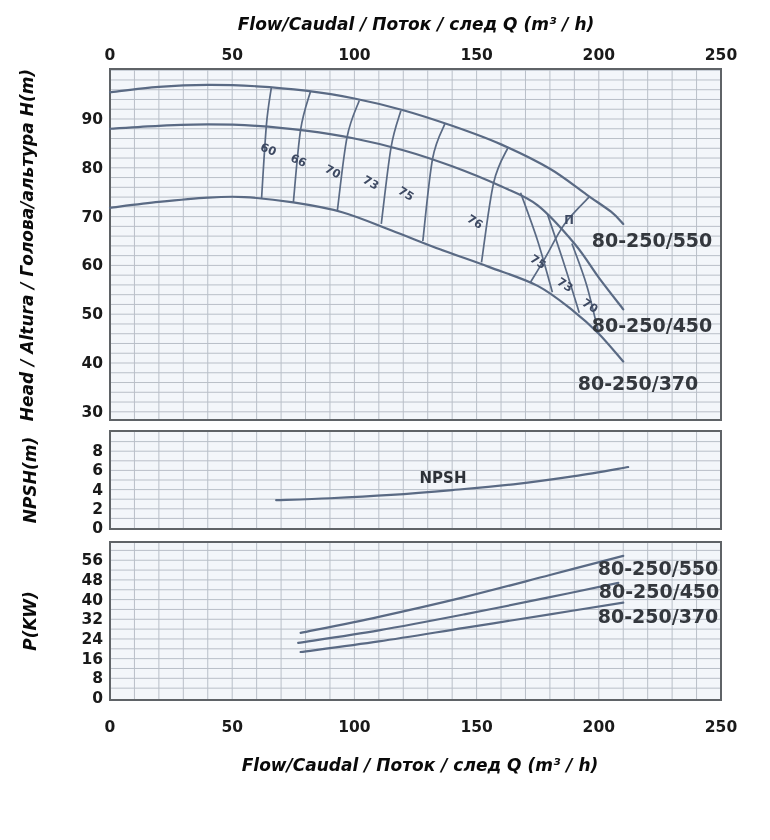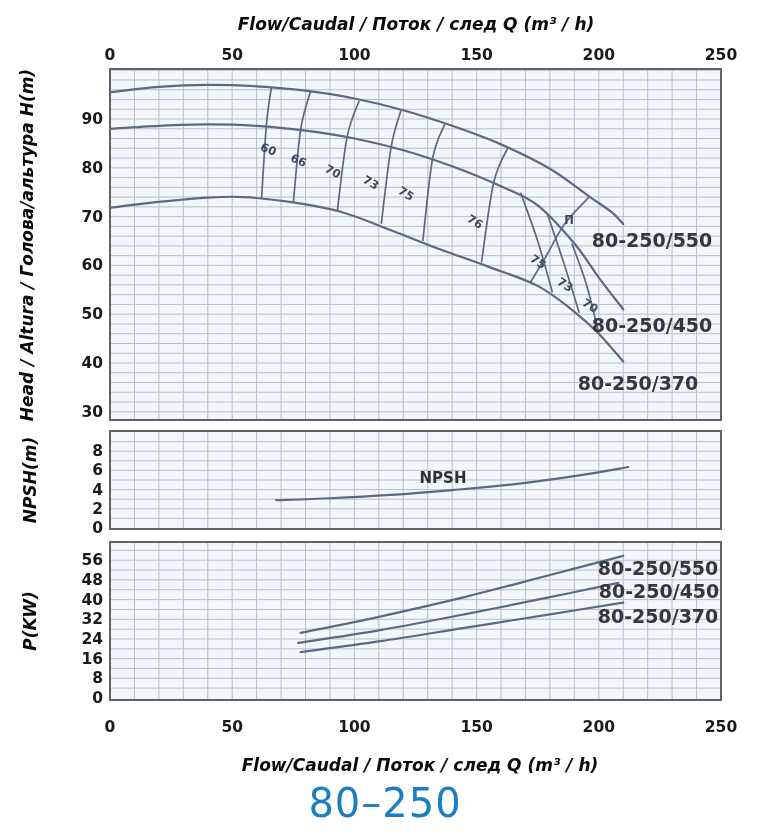--- a/index.html
+++ b/index.html
@@ -26,21 +26,20 @@
   <div class="axis-title" style="left:416px;top:24px;">Flow/Caudal / Поток / след  Q (m³ / h)</div>
 
   <div class="axis-title vert" style="left:27px;top:245px;">Head / Altura / Голова/альтура H(m)</div>
 
   <div class="axis-title vert" style="left:30px;top:480px;">NPSH(m)</div>
 
   <div class="axis-title vert" style="left:30px;top:621px;">P(KW)</div>
 
   <div class="axis-title" style="left:420px;top:765px;">Flow/Caudal / Поток / след  Q (m³ / h)</div>
 
-  <div class="footer-model" style="left:385px;top:803px;">80–250</div>
 
   <svg id="plot" width="770" height="840" viewBox="0 0 770 840" style="position:absolute;left:0;top:0;">
       <g>
         <rect x="110" y="69" width="611" height="351" fill="#f3f6fa"></rect>
         <line x1="134.44" y1="69" x2="134.44" y2="420" stroke="#b9bfc8" stroke-width="1"></line>
         <line x1="158.88" y1="69" x2="158.88" y2="420" stroke="#b9bfc8" stroke-width="1"></line>
         <line x1="183.32" y1="69" x2="183.32" y2="420" stroke="#b9bfc8" stroke-width="1"></line>
         <line x1="207.76" y1="69" x2="207.76" y2="420" stroke="#b9bfc8" stroke-width="1"></line>
         <line x1="232.2" y1="69" x2="232.2" y2="420" stroke="#b9bfc8" stroke-width="1"></line>
         <line x1="256.64" y1="69" x2="256.64" y2="420" stroke="#b9bfc8" stroke-width="1"></line>

